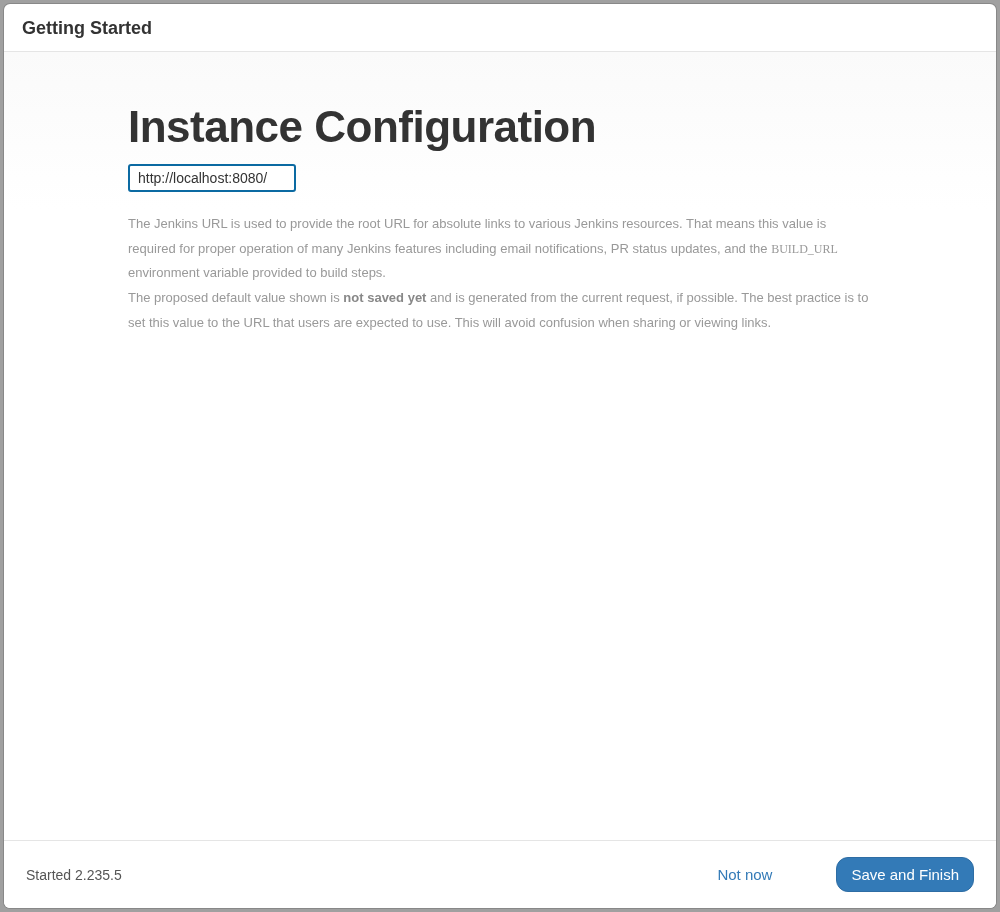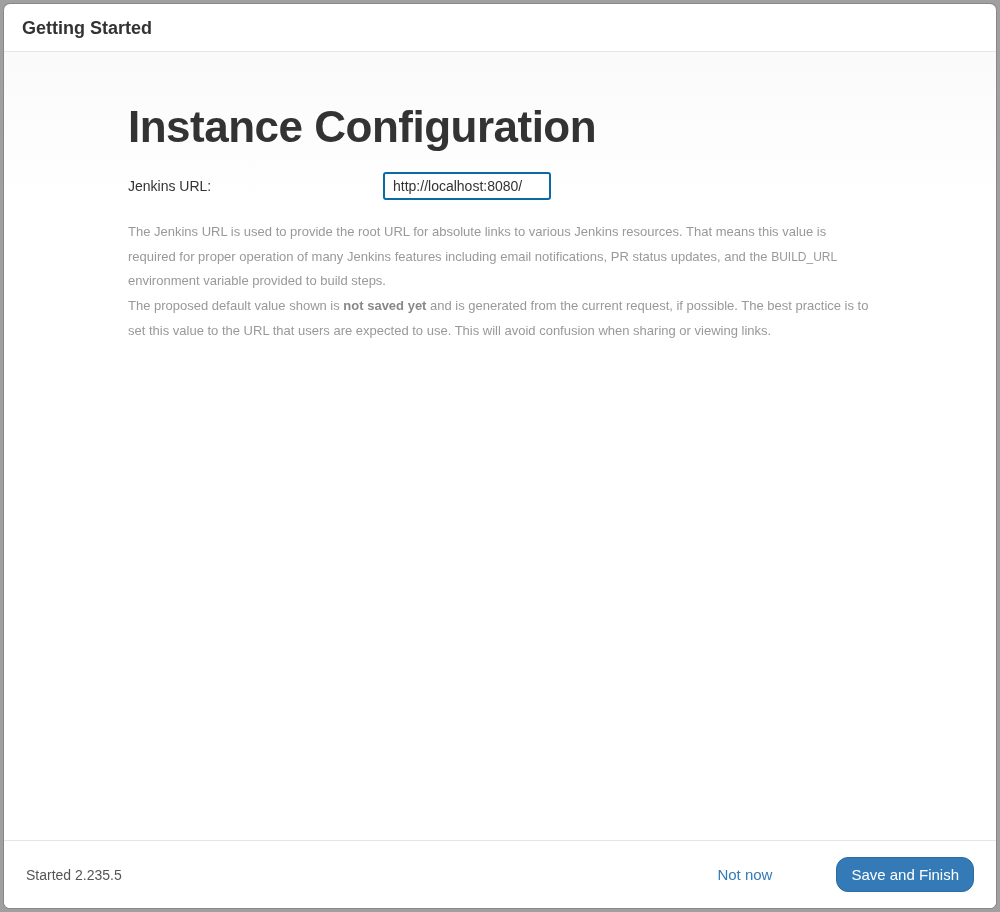--- a/index.html
+++ b/index.html
@@ -38,21 +38,21 @@
     }
     .inner {
       max-width: 780px;
       margin: 0 auto;
       padding: 50px 18px 24px;
     }
     h1.title {
       font-size: 44px;
       font-weight: 600;
       color: #333;
-      margin-bottom: 20px;
+      margin-bottom: 12px;
       letter-spacing: -0.5px;
     }
     .form-row {
       display: flex;
       align-items: center;
       margin-bottom: 20px;
     }
     .form-label {
       width: 255px;
       font-size: 14px;
@@ -71,21 +71,21 @@
     }
     .desc {
       font-size: 13px;
       color: #999;
       line-height: 1.9;
     }
     .desc p {
       margin-bottom: 0px;
     }
     .desc code {
-      font-family: Liberation Sans, sans-serif;
+      font-family: Liberation Serif, serif;
       font-size: 12px;
     }
     .desc b {
       color: #888;
       font-weight: 600;
     }
     .footer {
       border-top: 1px solid #e5e5e5;
       padding: 16px 22px 16px;
       display: flex;
@@ -126,21 +126,20 @@
 <body>
 
 <div class="window">
   <div class="header">Getting Started</div>
 
   <div class="content">
     <div class="inner">
       <h1 class="title">Instance Configuration</h1>
 
       <div class="form-row">
-        <div class="form-label">Jenkins URL:</div>
         <input type="text" class="url-input" value="http://localhost:8080/" style="">
       </div>
 
       <div class="desc">
         <p>
           <span>The Jenkins URL is used to provide the root URL for absolute links to various Jenkins resources. That means this value is required for proper operation of many Jenkins features including email notifications, PR status updates, and the </span><code>BUILD_URL</code><span> environment variable provided to build steps.</span>
         </p>
         <p>
           <span>The proposed default value shown is </span><b>not saved yet</b><span> and is generated from the current request, if possible. The best practice is to set this value to the URL that users are expected to use. This will avoid confusion when sharing or viewing links.</span>
         </p>

